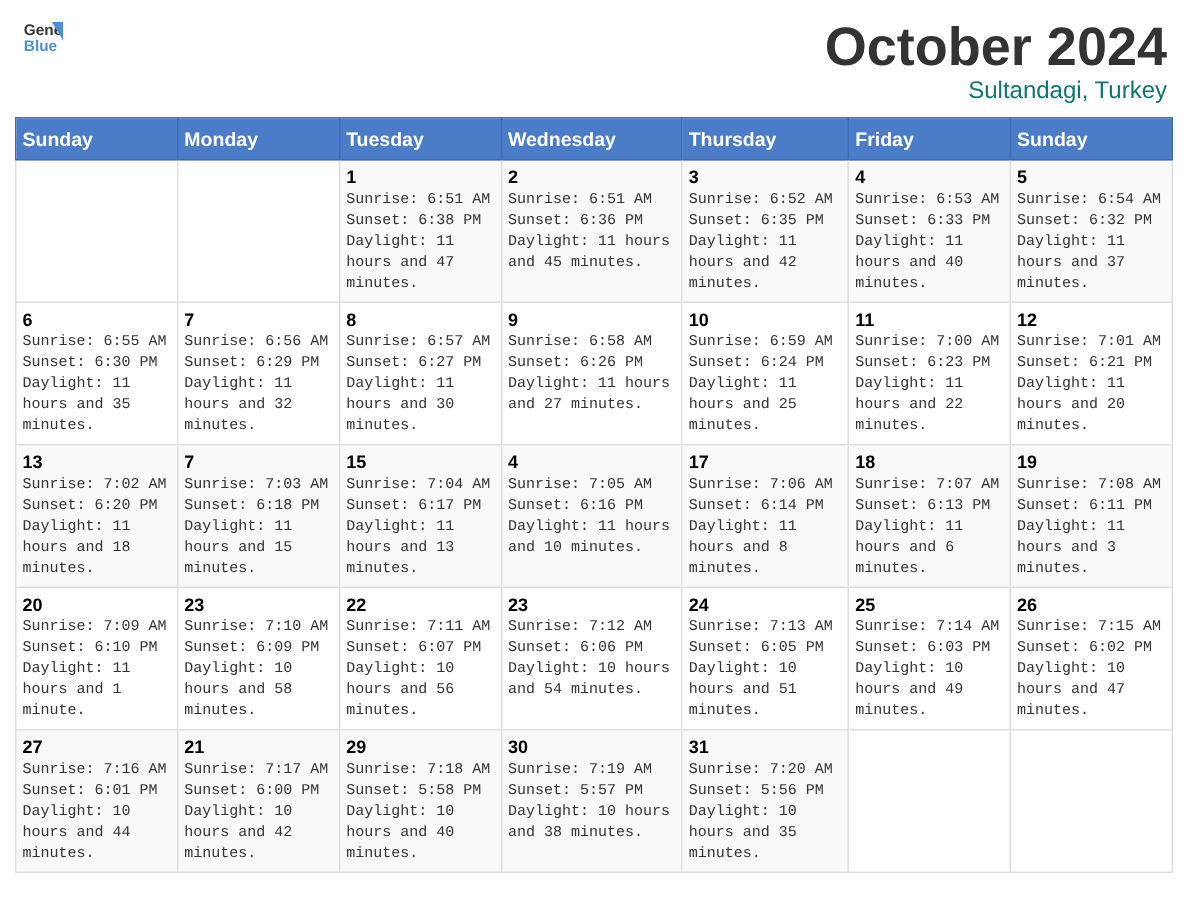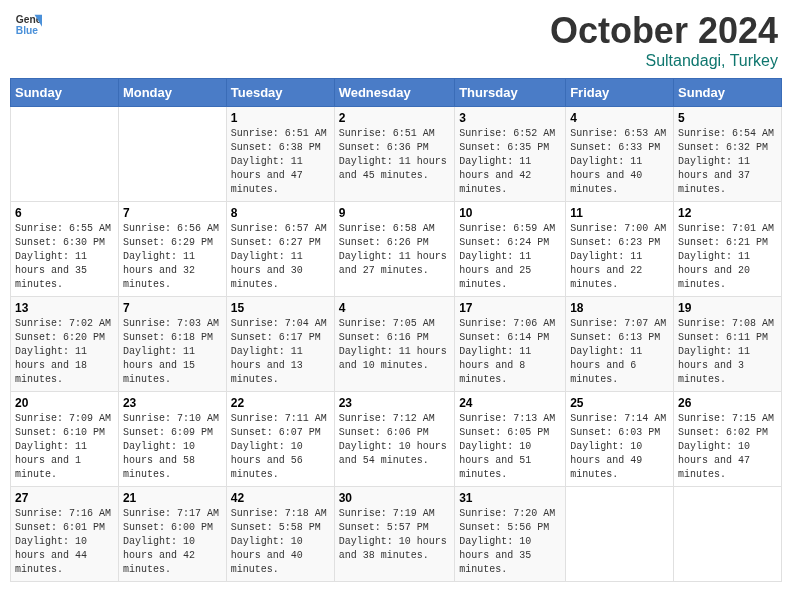--- a/index.html
+++ b/index.html
@@ -290,21 +290,21 @@
           Sunrise: 7:16 AM<br>Sunset: 6:01 PM<br>Daylight: 10 hours and 44 minutes.
         </div>
       </td>
         <td>
         <div class="day-num">21</div>
         <div class="day-info">
           Sunrise: 7:17 AM<br>Sunset: 6:00 PM<br>Daylight: 10 hours and 42 minutes.
         </div>
       </td>
         <td>
-        <div class="day-num">42</div>
+        <div class="day-num">29</div>
         <div class="day-info">
           Sunrise: 7:18 AM<br>Sunset: 5:58 PM<br>Daylight: 10 hours and 40 minutes.
         </div>
       </td>
         <td>
         <div class="day-num">30</div>
         <div class="day-info">
           Sunrise: 7:19 AM<br>Sunset: 5:57 PM<br>Daylight: 10 hours and 38 minutes.
         </div>
       </td>

